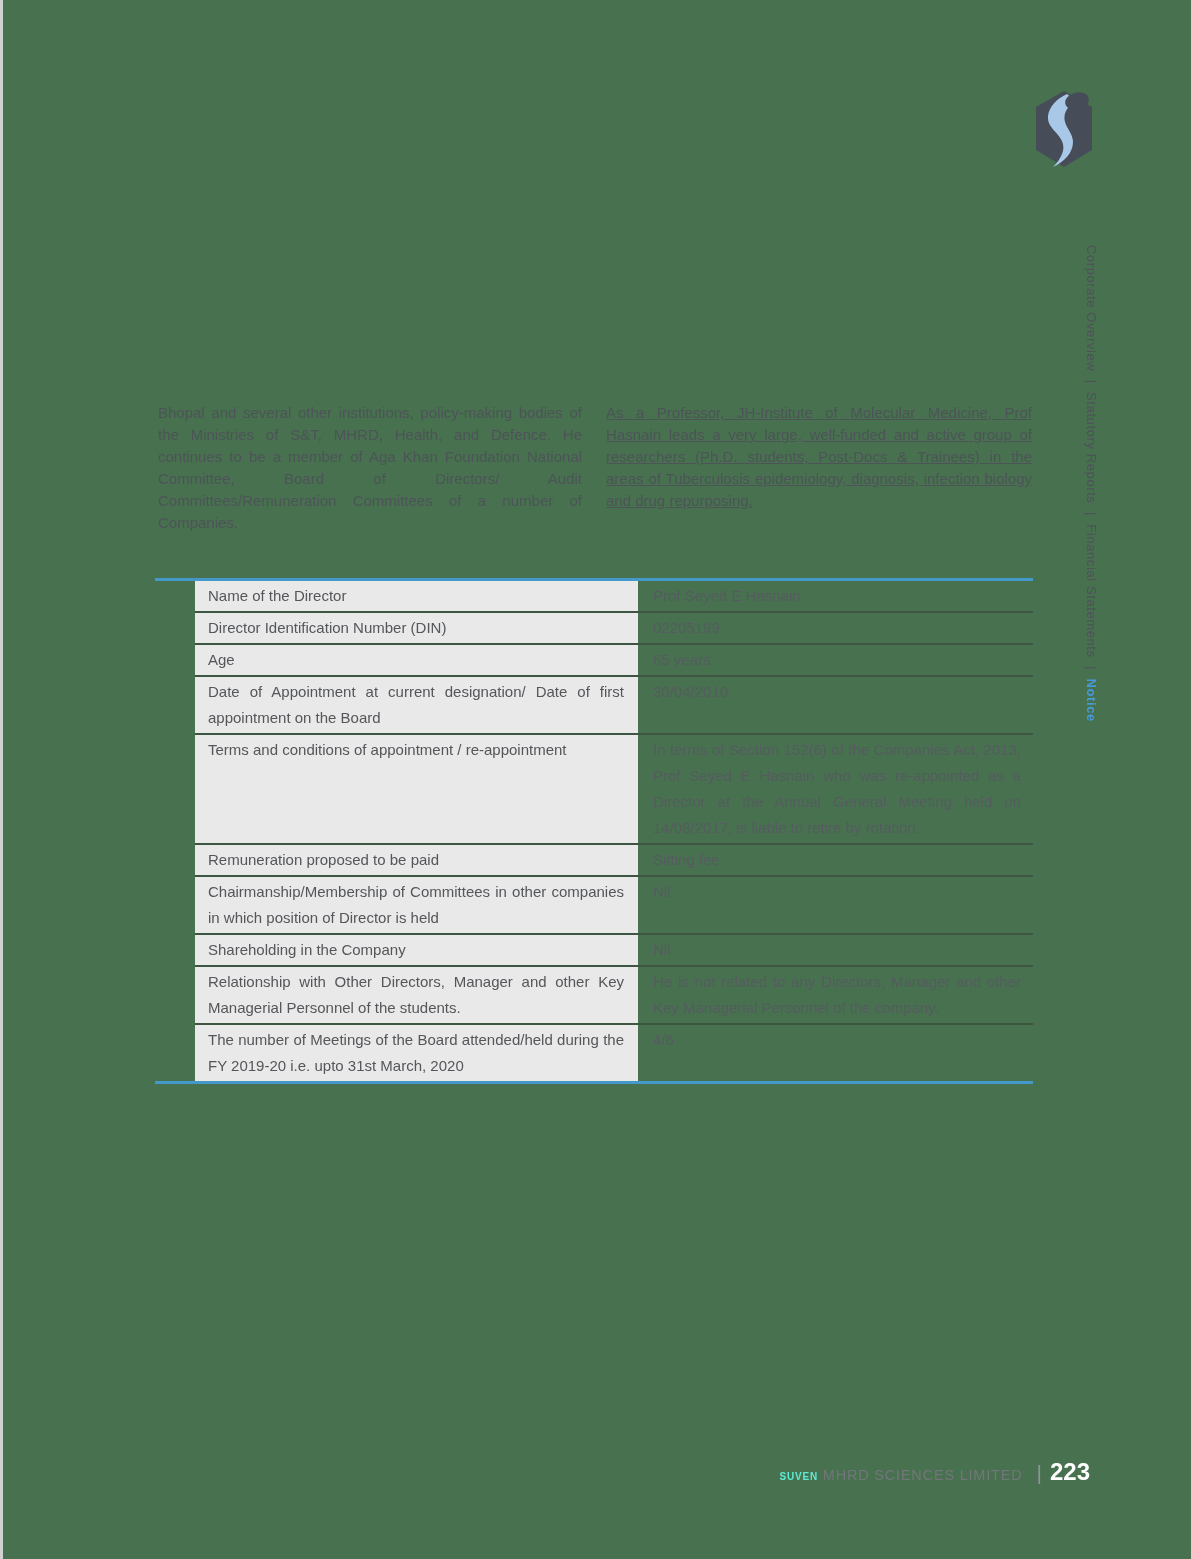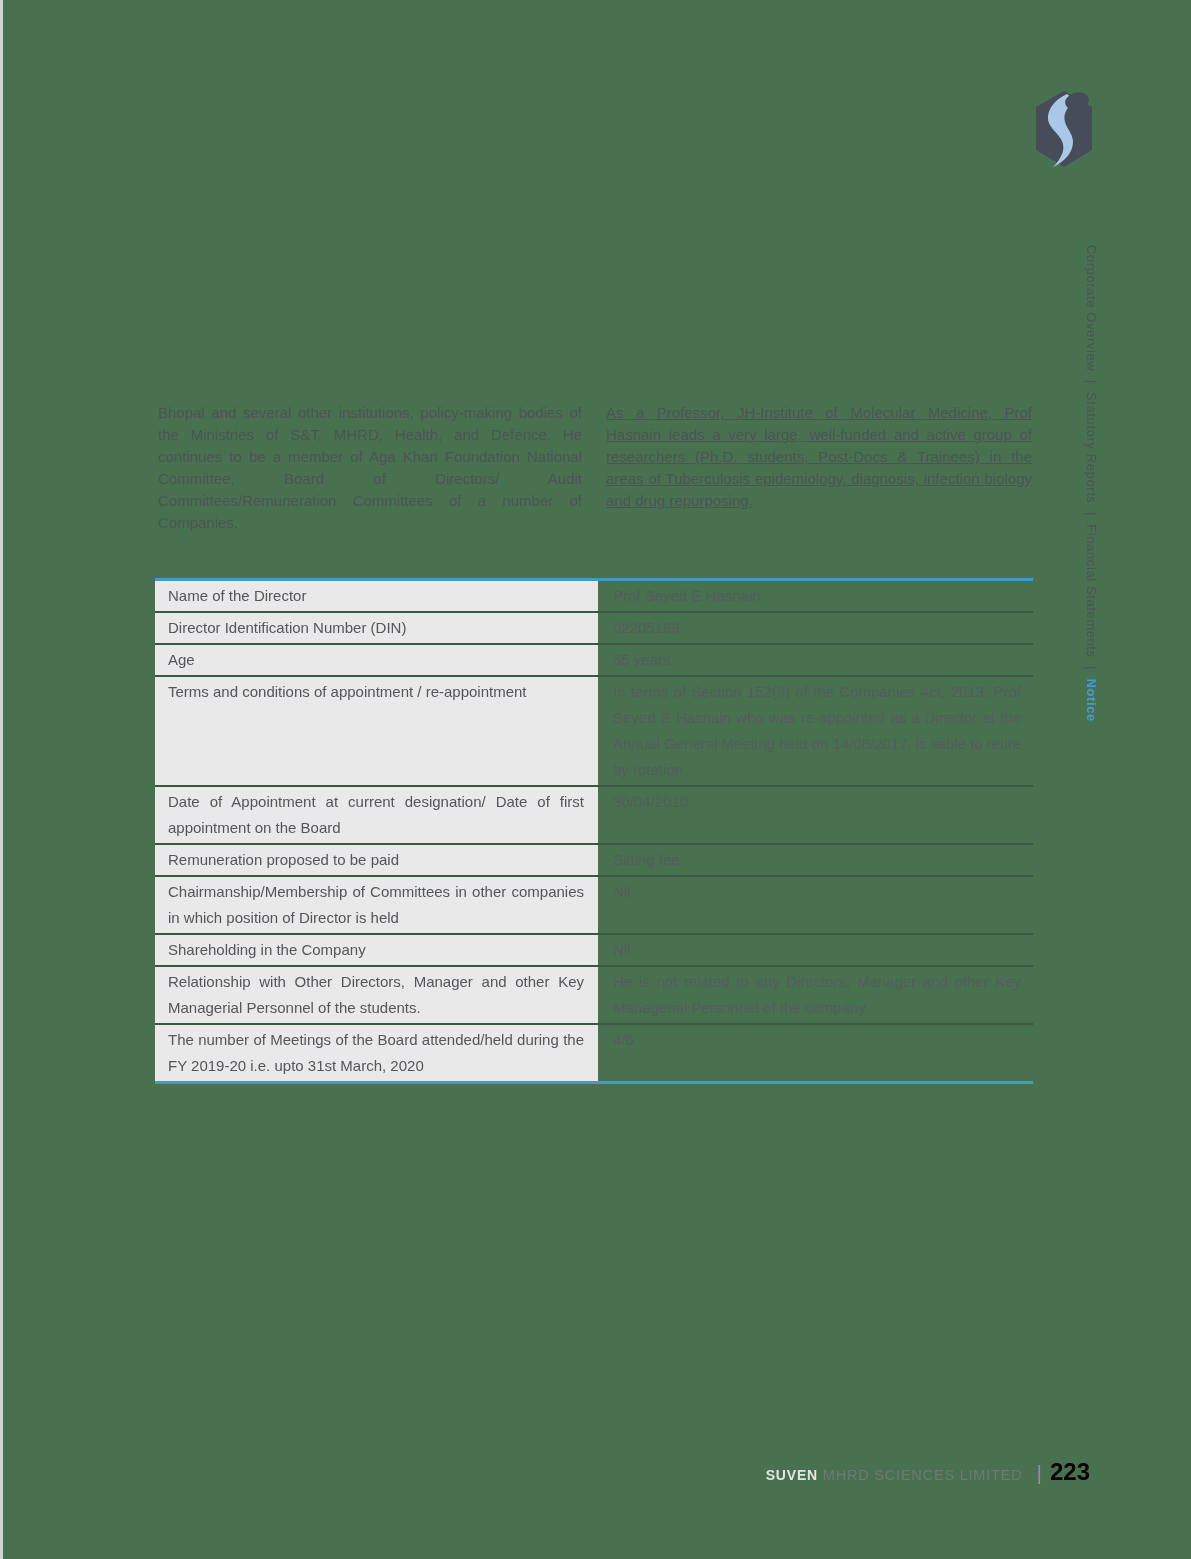--- a/index.html
+++ b/index.html
@@ -56,20 +56,21 @@
     left: 155px; top: 578px;
     width: 878px;
     border-top: 3px solid #4598CA;
     border-bottom: 3px solid #4598CA;
     font-size: 15px;
     line-height: 26px;
   }
   .trow {
     display: flex;
     border-bottom: 2px solid rgba(47,53,52,0.45);
+    margin-left: 40px;
   }
   .trow:last-child { border-bottom: none; }
   .tlabel {
     width: 443px;
     box-sizing: border-box;
     background: #E9E9E9;
     padding: 2px 14px 2px 13px;
     color: #54565A;
     text-align: justify;
   }
@@ -83,39 +84,39 @@
   .footer {
     position: absolute;
     top: 1458px;
     right: 101px;
     display: flex;
     align-items: baseline;
     white-space: pre;
   }
   .f-bold {
     font-weight: 700;
-    font-size: 14px;
+    font-size: 10px;
     letter-spacing: 0.8px;
-    color: #e5e5e5;
+    color: #5eead4;
   }
   .f-rest {
     font-size: 14.5px;
     letter-spacing: 0.8px;
     color: #72767A;
   }
   .f-bar {
     font-size: 21px;
     font-weight: 300;
     color: #8D9398;
     margin: 0 8px 0 14px;
   }
   .f-page {
     font-size: 24px;
     font-weight: 700;
-    color: #000000;
+    color: #ffffff;
   }
 </style>
 </head>
 <body>
 
 <div class="page">
   <div class="edge-strip"></div>
 
   <div class="logo">
     <svg width="60" height="80" viewBox="0 0 60 80" xmlns="http://www.w3.org/2000/svg">
@@ -147,26 +148,26 @@
     </div>
     <div class="trow">
       <div class="tlabel">Director Identification Number (DIN)</div>
       <div class="tvalue">02205199</div>
     </div>
     <div class="trow">
       <div class="tlabel">Age</div>
       <div class="tvalue">65 years</div>
     </div>
     <div class="trow">
+      <div class="tlabel">Date of Appointment at current designation/ Date of first appointment on the Board</div>
+      <div class="tvalue">30/04/2010</div>
+    </div>
+    <div class="trow">
       <div class="tlabel">Terms and conditions of appointment / re-appointment</div>
       <div class="tvalue">In terms of Section 152(6) of the Companies Act, 2013, Prof Seyed E Hasnain who was re-appointed as a Director at the Annual General Meeting held on 14/08/2017, is liable to retire by rotation.</div>
-    </div>
-    <div class="trow">
-      <div class="tlabel">Date of Appointment at current designation/ Date of first appointment on the Board</div>
-      <div class="tvalue">30/04/2010</div>
     </div>
     <div class="trow">
       <div class="tlabel">Remuneration proposed to be paid</div>
       <div class="tvalue">Sitting fee</div>
     </div>
     <div class="trow">
       <div class="tlabel">Chairmanship/Membership of Committees in other companies in which position of Director is held</div>
       <div class="tvalue">Nil</div>
     </div>
     <div class="trow">

